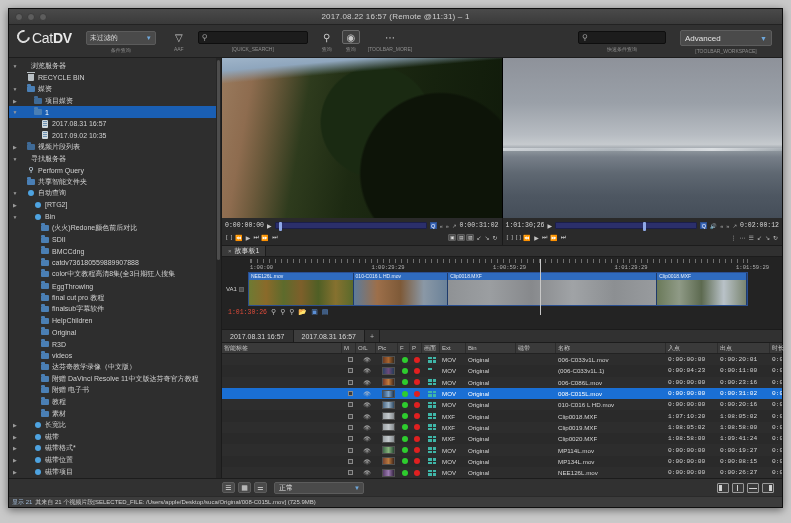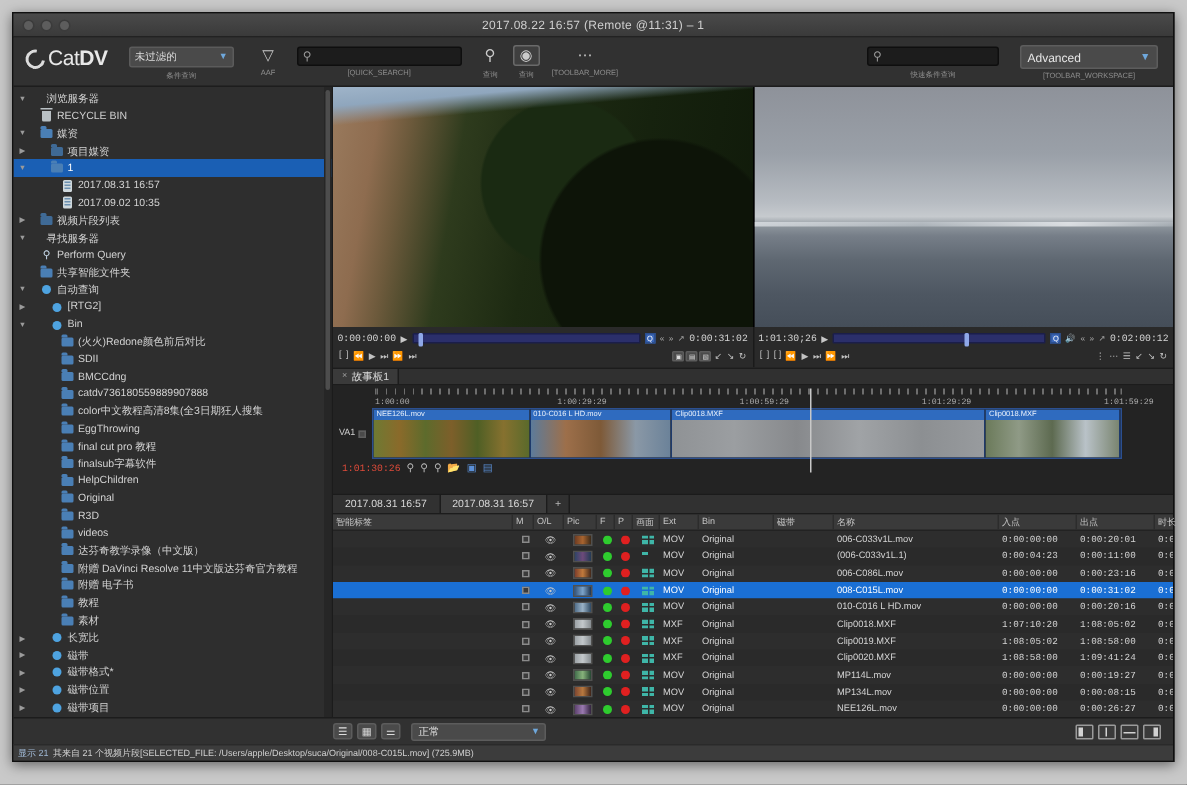--- a/index.html
+++ b/index.html
@@ -25,21 +25,21 @@
       background:#5d5d5d; border:1px solid #3b3b3b; display:block;}
   .title-text {
     position:absolute; left:0; right:0; text-align:center;
     font-size:8px; color:#cfcfcf; letter-spacing:.2px;
   }
   
   .toolbar {
     height:33px; background:#313131; border-bottom:1px solid #1d1d1d;
     display:flex; align-items:flex-start; padding-top:3px; position:relative;
   }
-  .logo { display:flex;align-items:flex-end;margin-left:8px;margin-top:2px;}
+  .logo { display:flex;align-items:flex-start;margin-left:8px;margin-top:2px;}
   .logo .mark{
     width:13px;height:13px;border:2px solid #dcdcdc;border-radius:50%;
     border-right-color:transparent;transform:rotate(-35deg);margin-right:2px;
   }
   .logo .txt{font-size:14px;color:#e8e8e8;font-weight:400;letter-spacing:-.3px;}
   .logo .txt b{font-weight:700;}
   .tb-item{display:flex;flex-direction:column;align-items:center;}
   .tb-cap{font-size:5px;color:#8d8d8d;margin-top:2px;white-space:nowrap;}
   .sel{
     width:70px;height:14px;background:#4a4a4a;border:1px solid #5b5b5b;

